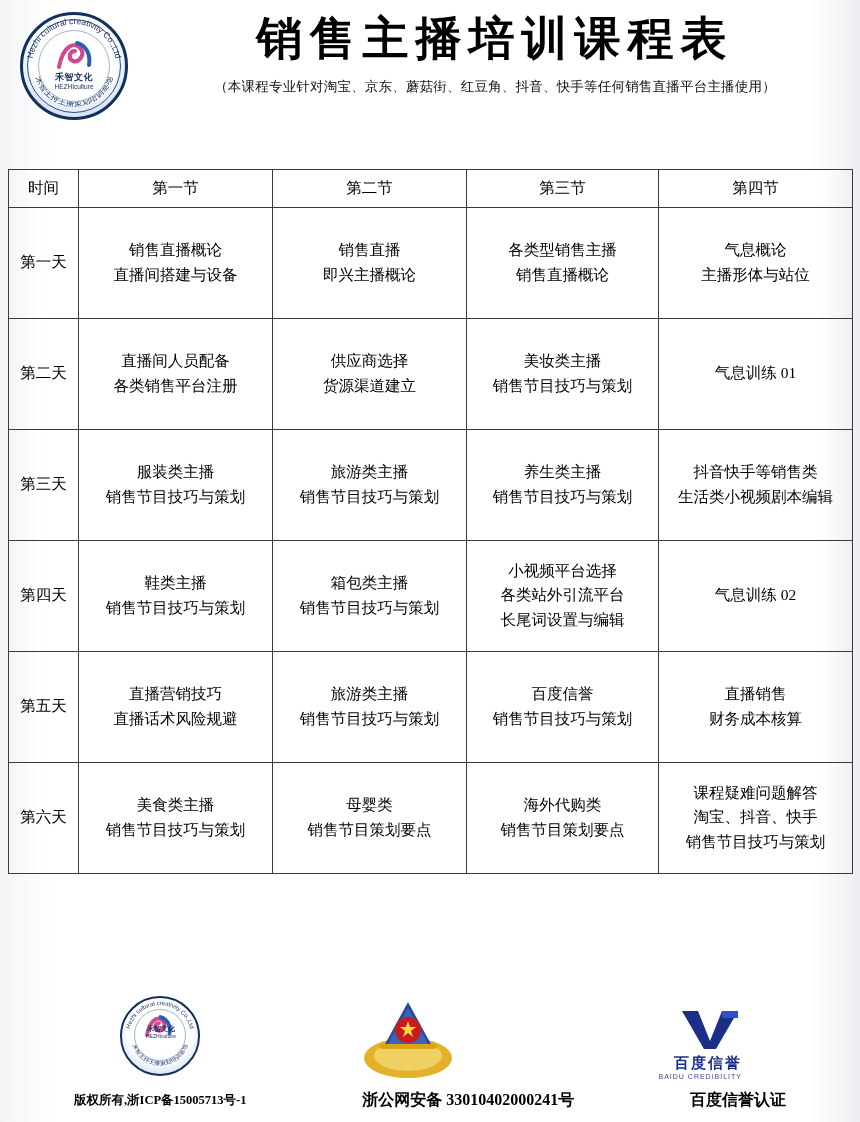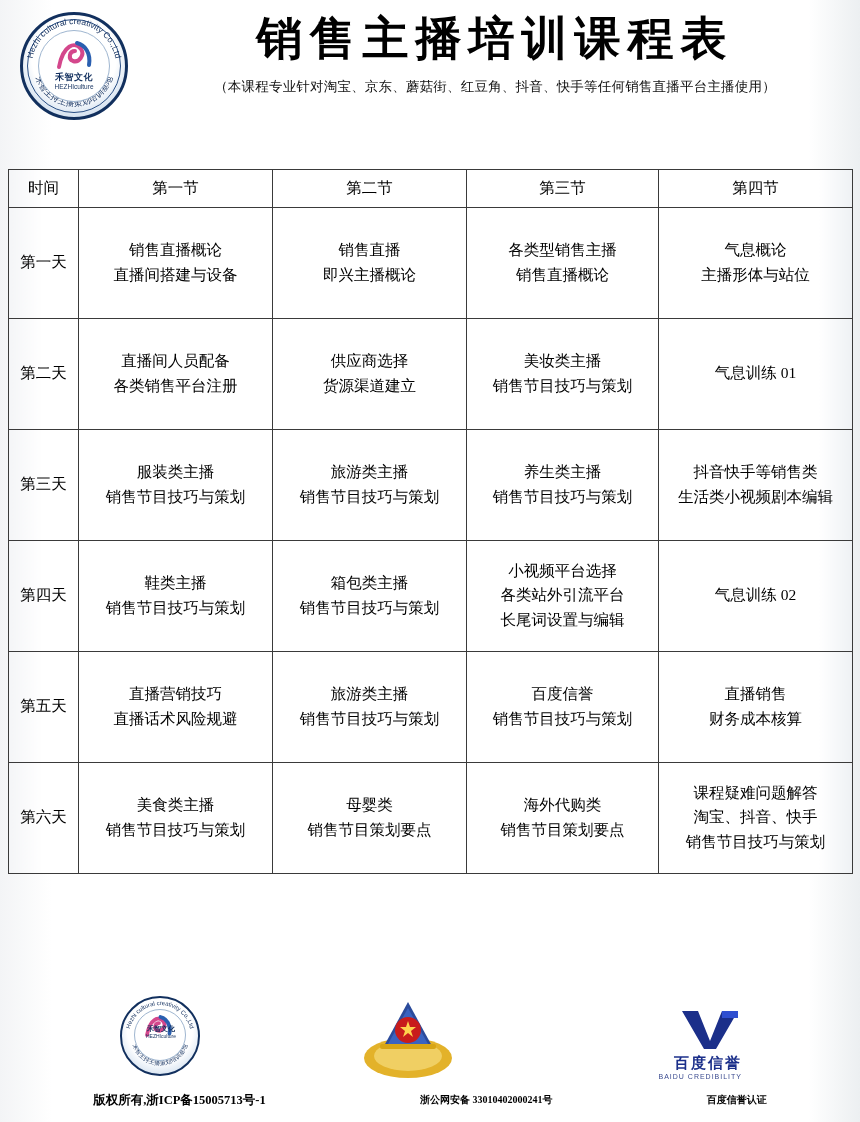--- a/index.html
+++ b/index.html
@@ -168,21 +168,21 @@
   }
   .footer-texts {
     display: flex;
     align-items: center;
     justify-content: space-around;
     height: 40px;
     padding: 0 16px;
     box-sizing: border-box;
   }
   .f-text {
-    font-size: 10px;
+    font-size: 16px;
     font-weight: bold;
     color: #000;
     text-align: center;
     font-family: "Liberation Serif", "DejaVu Serif", serif;
     white-space: nowrap;
   }
   .f-text.small { font-size: 12.5px; font-weight: bold; }
 
   .mini-logo {
     width: 86px; height: 86px;

